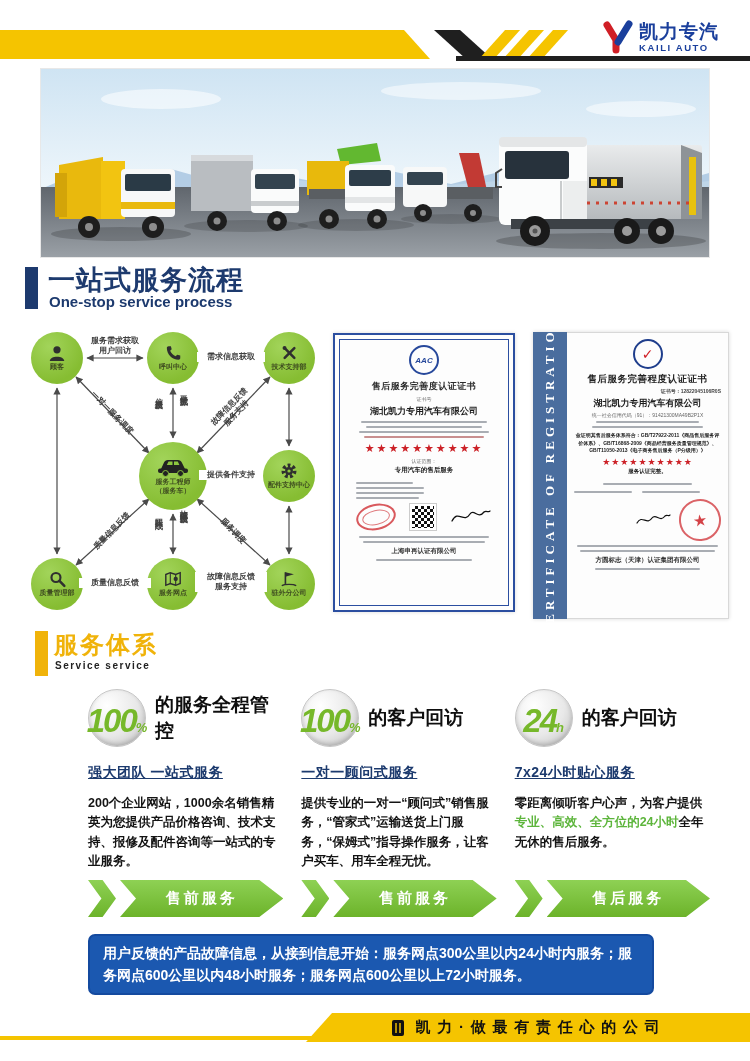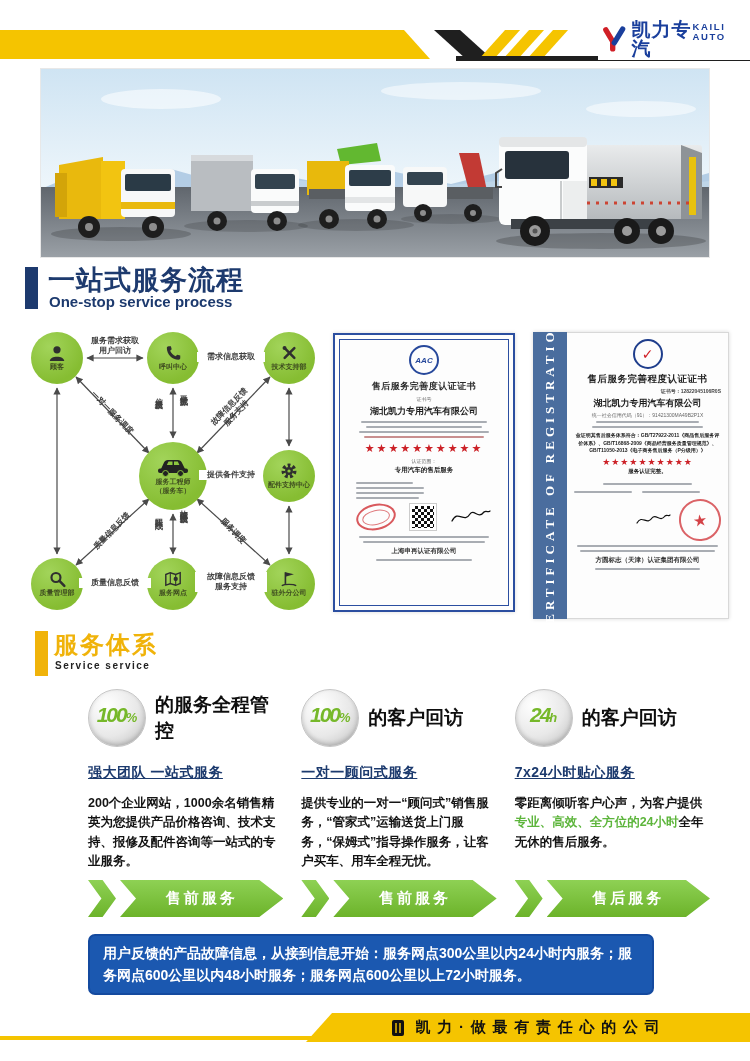--- a/index.html
+++ b/index.html
@@ -9,21 +9,21 @@
 
   
   .hdr-yellow { position:absolute; left:0; top:30px; width:430px; height:29px; background:#f5c400;
     clip-path:polygon(0 0, calc(100% - 26px) 0, 100% 100%, 0 100%); }
   .hdr-black { position:absolute; left:434px; top:30px; width:58px; height:29px; background:#1f1f1f;
     clip-path:polygon(0 0, 26px 0, 58px 100%, 32px 100%); }
   .hdr-stripes { position:absolute; left:492px; top:30px; display:flex; gap:9px; transform:skewX(-42deg); }
   .hdr-stripes i { display:block; width:15px; height:29px; background:#f5c400; }
   .hdr-rule { position:absolute; left:456px; top:56px; width:294px; height:5px; background:#1f1f1f; }
   .logo { position:absolute; left:598px; top:18px; display:flex; align-items:center; gap:5px; background:#fff; padding:2px 4px; }
-  .logo-txt { display:flex; flex-direction:row; line-height:1; }
+  .logo-txt { display:flex; flex-direction:column; line-height:1; }
   .logo-cn { font-size:19px; font-weight:bold; color:#1a3f9c; letter-spacing:1px; }
   .logo-en { font-size:9.5px; font-weight:bold; color:#1a3f9c; letter-spacing:1.6px; margin-top:2px; }
 
   
   .hero { position:absolute; left:40px; top:68px; width:670px; height:190px; border:1px solid #e8e8e8; }
 
   
   .sec1-bar { position:absolute; left:25px; top:267px; width:13px; height:42px; background:#1d3a6e; }
   .sec1-title { position:absolute; left:48px; top:262px; font-size:27px; font-weight:bold; color:#1d3a6e; letter-spacing:1px; }
   .sec1-sub { position:absolute; left:49px; top:293px; font-size:15px; font-weight:bold; color:#1d3a6e; }
@@ -76,21 +76,21 @@
   .sealR { width:42px; height:42px; border:2px solid rgba(204,33,39,.7); border-radius:50%; color:rgba(204,33,39,.85);
     display:flex; align-items:center; justify-content:center; font-size:16px; transform:rotate(-8deg); }
 
   
   .features { position:absolute; left:88px; top:686px; width:622px; display:grid; grid-template-columns:repeat(3,1fr); gap:18px; }
   .badge-row { display:flex; align-items:center; gap:9px; height:64px; }
   .badge { width:58px; height:58px; border-radius:50%; flex:0 0 58px;
     background:radial-gradient(circle at 32% 28%, #ffffff, #e8e8e8 55%, #bdbdbd);
     border:1px solid #c6c6c6; box-shadow:inset 0 -2px 4px rgba(0,0,0,.18);
     display:flex; align-items:baseline; justify-content:center; padding-top:14px; }
-  .badge b { font-size:21px; font-weight:bold; font-style:italic; color:#76b82a; letter-spacing:-2px; line-height:1;text-align:right; }
+  .badge b { font-size:33px; font-weight:bold; font-style:italic; color:#76b82a; letter-spacing:-2px; line-height:1;text-align:right; }
   .badge i { font-size:13px; font-weight:bold; font-style:italic; color:#76b82a; }
   .badge-label { font-size:19px; font-weight:bold; color:#0e0e0e; }
   .feat-h { margin-top:14px; font-size:14px; font-weight:bold; color:#1c3a6e; letter-spacing:.5px;text-decoration:underline; }
   .feat-p { margin-top:12px; font-size:12.5px; font-weight:bold; color:#141414; line-height:1.55; }
   .feat-p .grn { color:#5db53c; }
 
   
   .chevrons { position:absolute; left:88px; top:880px; width:622px; display:grid; grid-template-columns:repeat(3,1fr); gap:18px; }
   .chev { display:flex; align-items:center; gap:4px; }
   .chev-sm { width:28px; height:37px; background:linear-gradient(180deg,#8ed154,#6cb32a);

